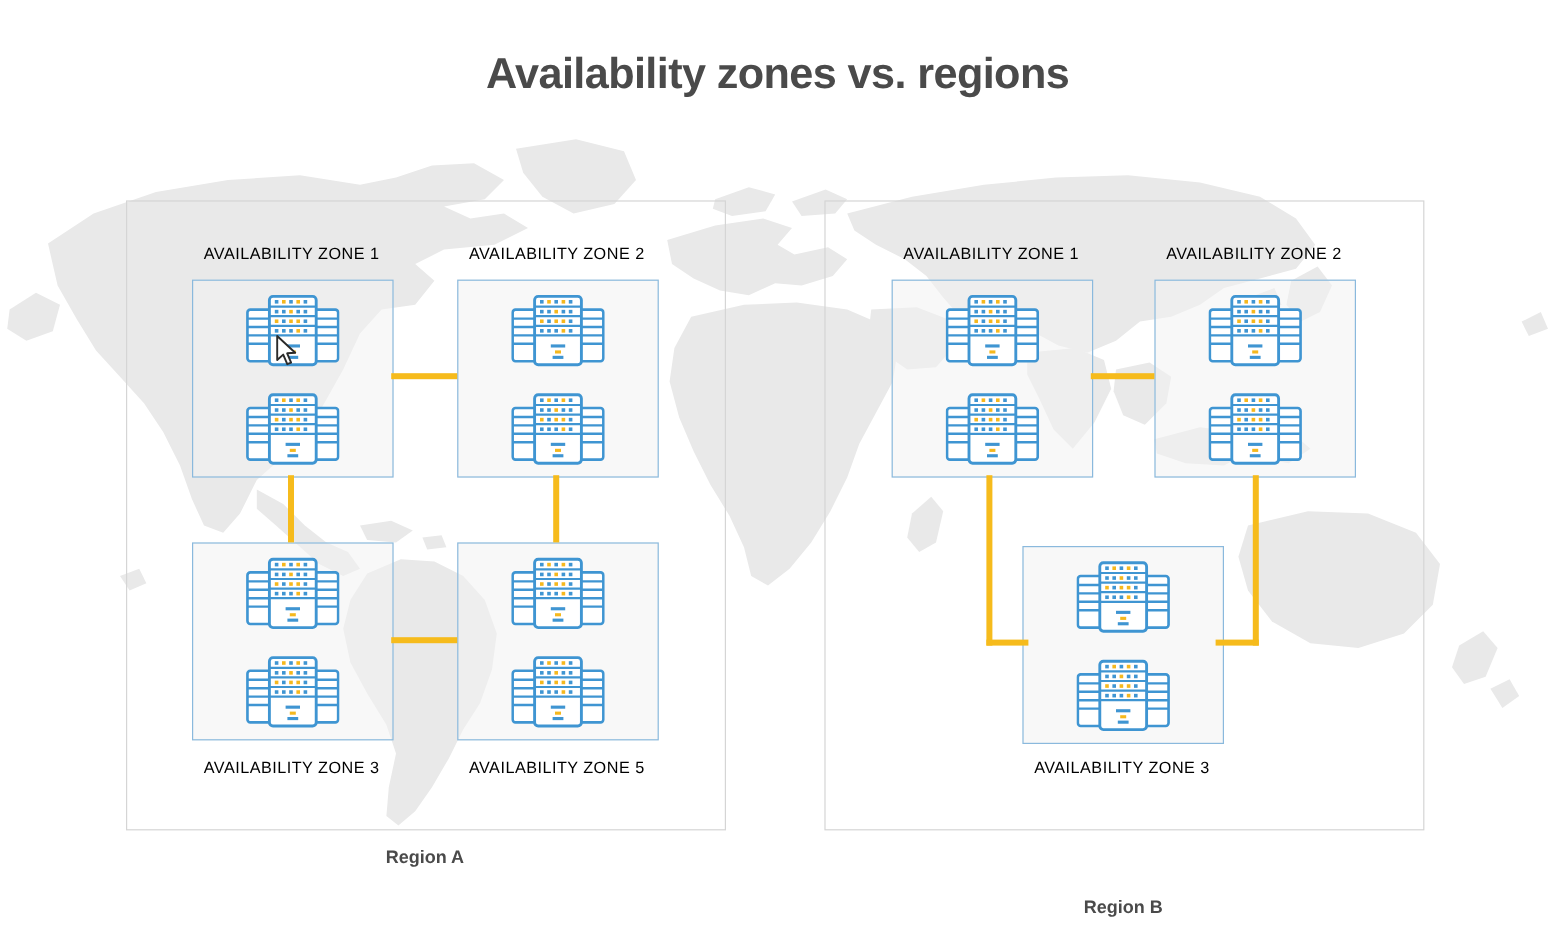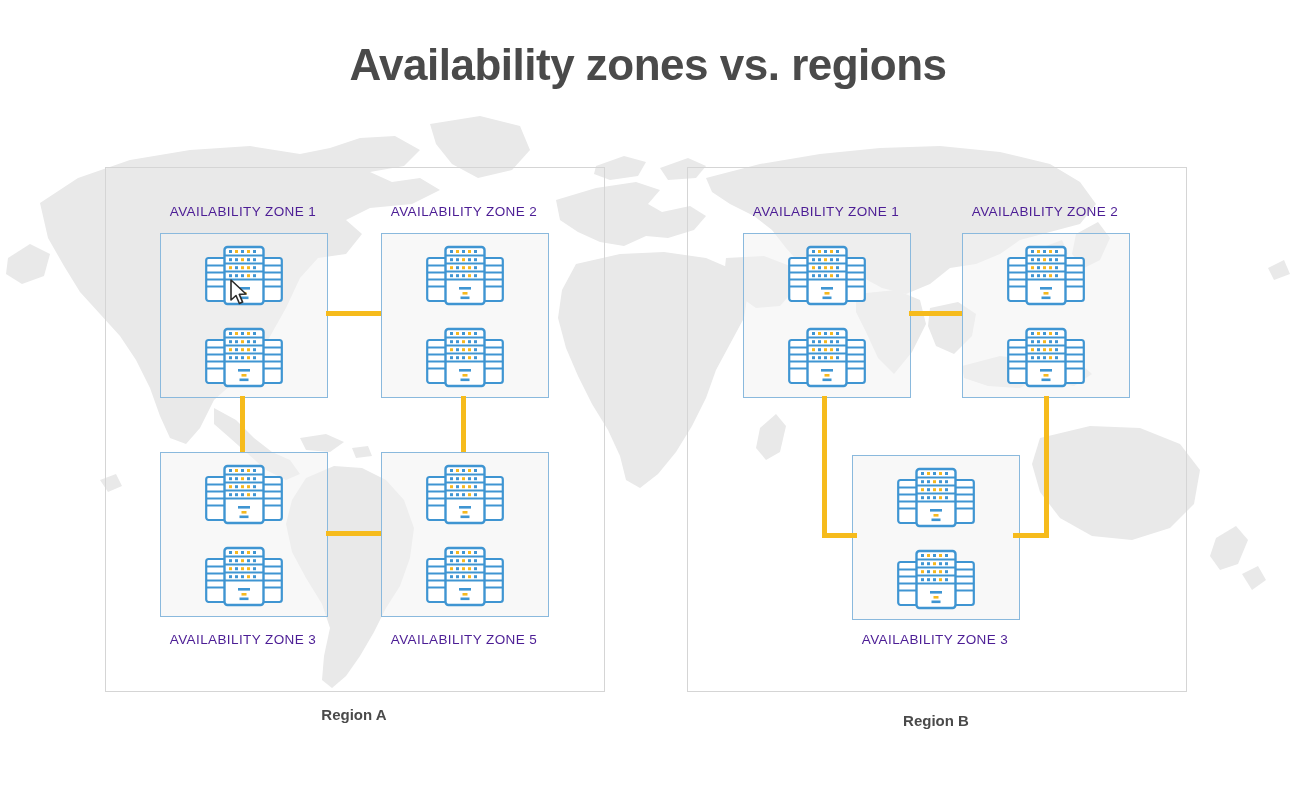--- a/index.html
+++ b/index.html
@@ -15,51 +15,51 @@
   #worldmap{
     position:absolute;left:0;top:108px;width:1296px;height:600px;
     z-index:0;pointer-events:none;
   }
   #worldmap svg{display:block;width:100%;height:100%;}
 
   
   .title{
     position:absolute;left:0;top:40px;width:1296px;
     text-align:center;
-    font-size:44px;font-weight:bold;color:#4a4a4a;
+    font-size:36px;font-weight:bold;color:#4a4a4a;
     letter-spacing:-0.5px;z-index:5;
   }
 
   
   .region-box{
     position:absolute;border:1px solid #d5d5d5;background:transparent;z-index:2;
   }
   #region-a-box{left:105px;top:167px;width:498px;height:523px;}
   #region-b-box{left:687px;top:167px;width:498px;height:523px;}
 
   .region-label{
     position:absolute;text-align:center;
     font-size:15px;font-weight:bold;color:#4a4a4a;z-index:6;
   }
   #region-a-label{left:105px;top:706px;width:498px;}
-  #region-b-label{left:687px;top:712px;width:498px;}
+  #region-b-label{left:687px;top:748px;width:498px;}
 
   
   .zone-box{
     position:absolute;
     border:1px solid #8ab9dd;
     background:rgba(243,243,243,0.55);
     z-index:3;
     display:flex;flex-direction:column;
     align-items:center;justify-content:center;
     gap:20px;
   }
   .zone-label{
     position:absolute;text-align:center;
-    font-size:13.5px;color:#4c1d95;letter-spacing:.4px;
+    font-size:13.5px;color:#000000;letter-spacing:.4px;
     white-space:nowrap;z-index:6;
   }
 
   
   #za1{left:160px;top:233px;width:166px;height:163px;}
   #za2{left:381px;top:233px;width:166px;height:163px;}
   #za3{left:160px;top:452px;width:166px;height:163px;}
   #za4{left:381px;top:452px;width:166px;height:163px;}
   #za1-label{left:160px;top:204px;width:166px;}
   #za2-label{left:381px;top:204px;width:166px;}

